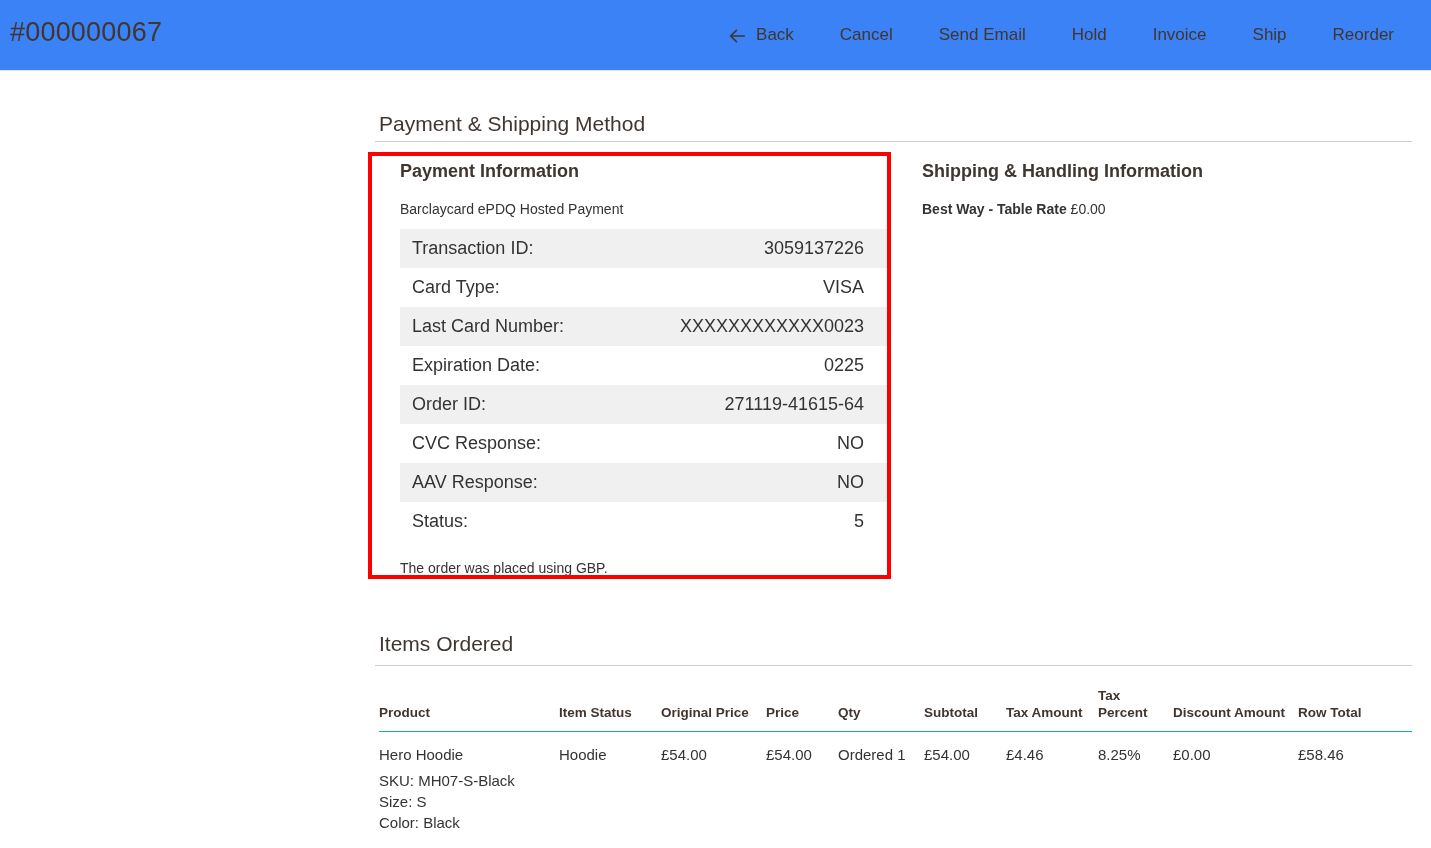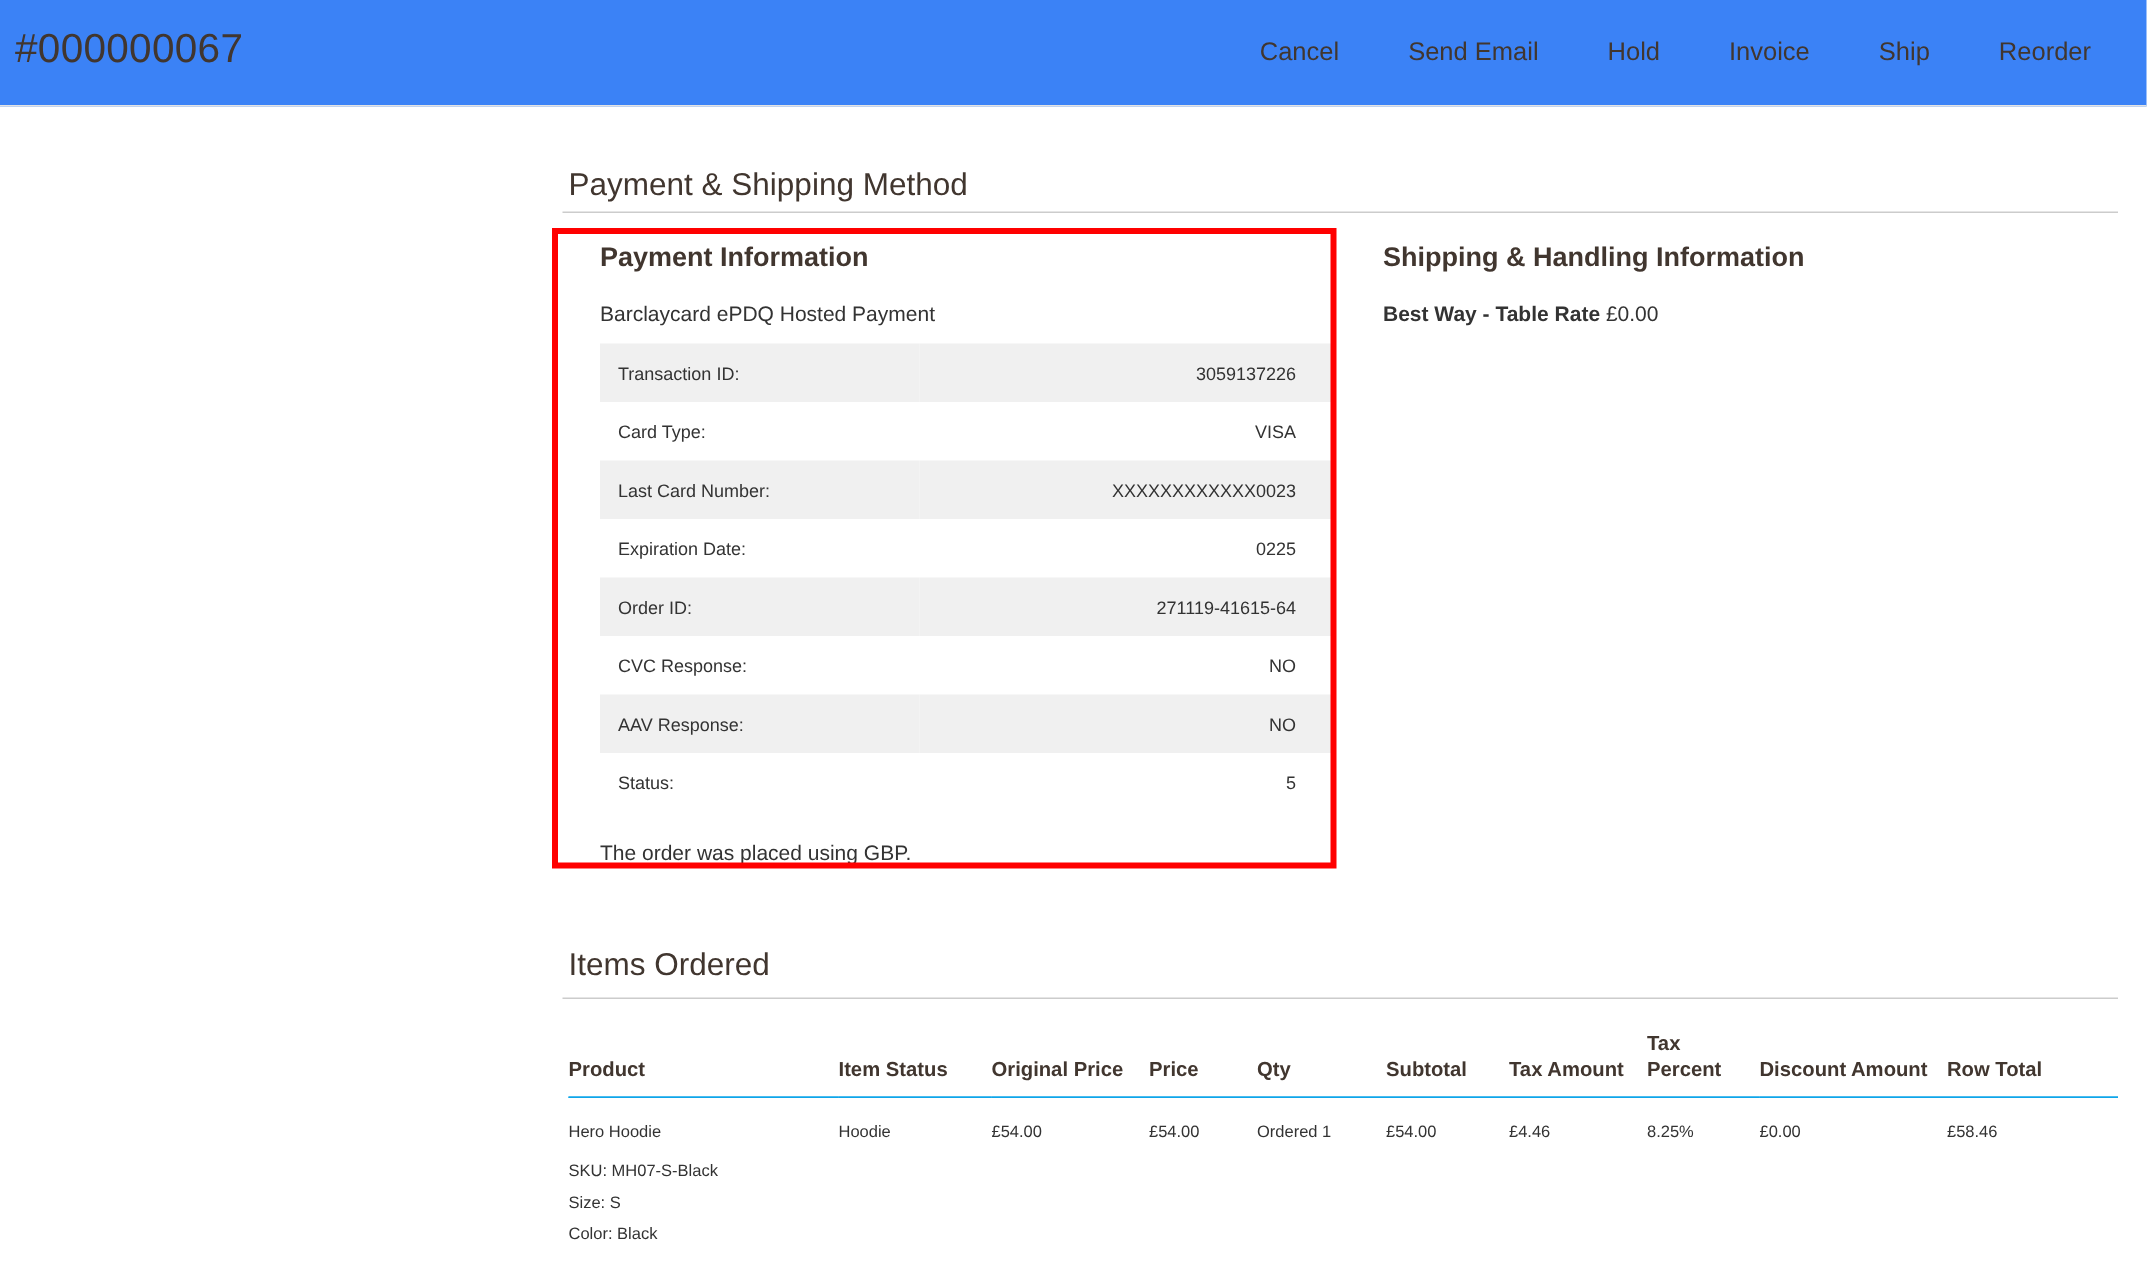--- a/index.html
+++ b/index.html
@@ -119,21 +119,21 @@
     color: #333333;
     line-height: 18px;
     margin: 0;
   }
   .ship-line strong { font-weight: 700; }
 
   
   .pay-table {
     width: 488px;
     border-collapse: collapse;
-    font-size: 12px;
+    font-size: 18px;
   }
   .pay-table tr { height: 39px; }
   .pay-table tr.alt { background: #f0f0f0; }
   .pay-table th {
     text-align: left;
     font-weight: 400;
     color: #333333;
     padding: 0 0 0 12px;
     white-space: nowrap;
   }
@@ -170,21 +170,21 @@
     font-weight: 700;
     color: #41362f;
     text-align: left;
     vertical-align: bottom;
     padding: 0 10px 10px 0;
     border-bottom: 1px solid #0ea5e9;
     line-height: 17px;
     height: 55px;
   }
   table.items tbody td {
-    font-size: 11px;
+    font-size: 15px;
     font-weight: 400;
     color: #333333;
     text-align: left;
     vertical-align: top;
     padding: 14px 10px 6px 0;
     line-height: 18px;
   }
   .prod-name { display: block; margin-bottom: 8px; }
   .prod-opt  { display: block; margin-bottom: 3px; }
   .nowrap { white-space: nowrap; }
@@ -201,20 +201,29 @@
   .c-discount { width: 125px; }
   .c-rowtotal { width: 114px; }
 </style>
 </head>
 <body>
 
 <div class="page-header">
   <div class="page-title">#000000067</div>
 
   <div class="header-actions">
+    <button class="hdr-btn with-icon">
+      <span class="back-arrow">
+        <svg width="20" height="20" viewBox="0 0 20 20" aria-hidden="true">
+          <path d="M9.4 4.3 L3.6 10 L9.4 15.7" fill="none" stroke="#41362f" stroke-width="1.7" stroke-linecap="round" stroke-linejoin="round"></path>
+          <path d="M3.8 10 H17.2" fill="none" stroke="#41362f" stroke-width="1.7" stroke-linecap="round"></path>
+        </svg>
+      </span>
+      <span>Back</span>
+    </button>
     <button class="hdr-btn">Cancel</button>
     <button class="hdr-btn">Send Email</button>
     <button class="hdr-btn">Hold</button>
     <button class="hdr-btn">Invoice</button>
     <button class="hdr-btn">Ship</button>
     <button class="hdr-btn">Reorder</button>
   </div>
 </div>
 
 <div class="section-title pay-ship-title">Payment &amp; Shipping Method</div>

